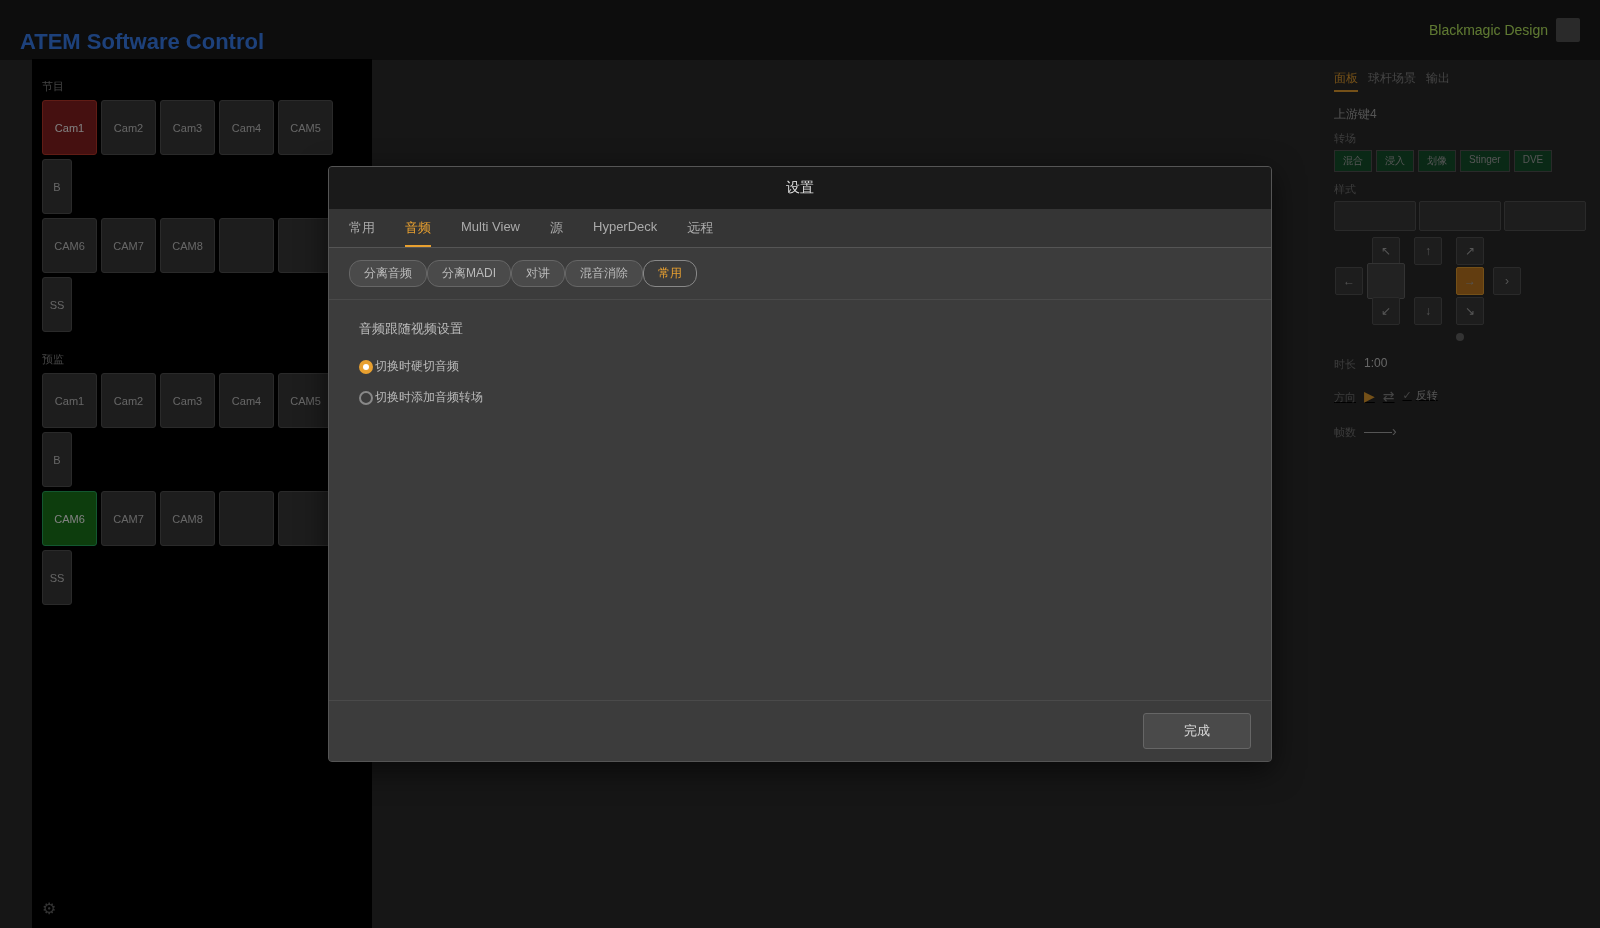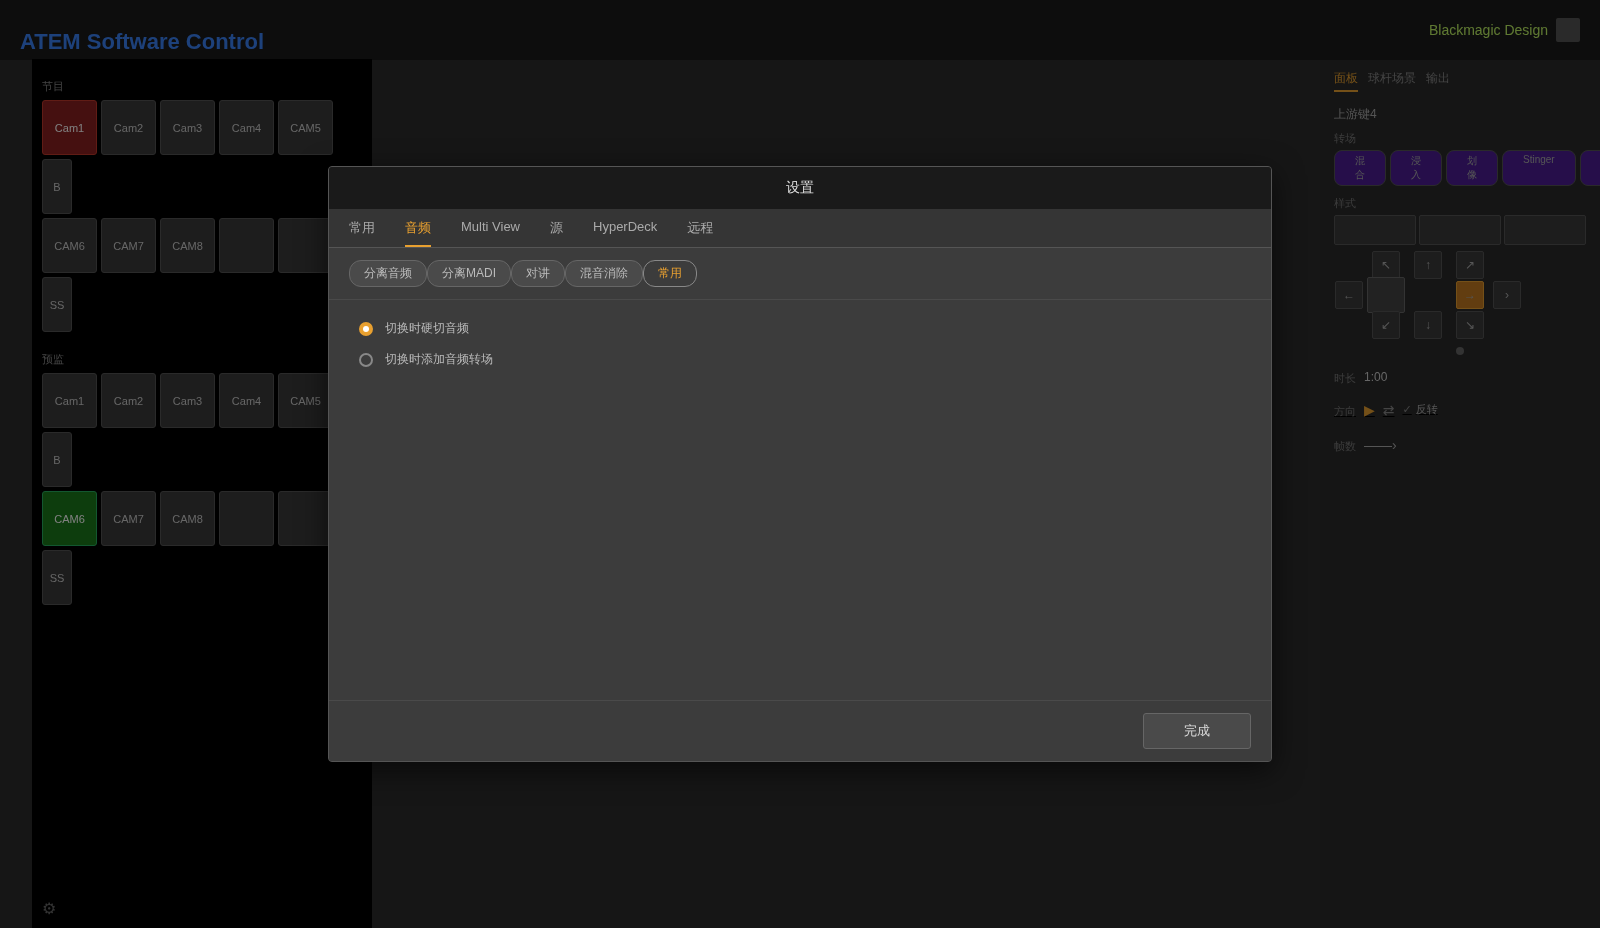--- a/index.html
+++ b/index.html
@@ -150,26 +150,26 @@
       margin: 8px 0 4px;
     }
 
     .transition-btns {
       display: flex;
       gap: 4px;
       margin-bottom: 10px;
     }
 
     .trans-btn {
-      padding: 3px 20px;
-      background: #4c1d95;
+      padding: 3px 8px;
+      background: #14532d;
       border: 1px solid #555;
       color: #aaa;
       font-size: 10px;
-      border-radius: 8px;
+      border-radius: 0;
       cursor: pointer;
     }
 
     .style-grid {
       display: grid;
       grid-template-columns: repeat(3, 1fr);
       gap: 3px;
       margin-bottom: 6px;
     }
 
@@ -360,21 +360,21 @@
 
     .modal-section-title {
       color: #bbb;
       font-size: 13px;
       margin-bottom: 20px;
     }
 
     .radio-row {
       display: flex;
       align-items: center;
-      gap: 12px;
+      gap: 2px;
       margin-bottom: 14px;
       font-family: Liberation Mono, monospace;
     }
 
     .radio-circle {
       width: 14px;
       height: 14px;
       border-radius: 50%;
       border: 2px solid #888;
       background: transparent;
@@ -562,20 +562,21 @@
 
     <div class="modal-sub-tabs">
       <span class="sub-tab">分离音频</span>
       <span class="sub-tab">分离MADI</span>
       <span class="sub-tab">对讲</span>
       <span class="sub-tab">混音消除</span>
       <span class="sub-tab active">常用</span>
     </div>
 
     <div class="modal-body">
+      <div class="modal-section-title">音频跟随视频设置</div>
 
       <div class="radio-row">
         <div class="radio-circle selected"></div>
         <span class="radio-label">切换时硬切音频</span>
       </div>
 
       <div class="radio-row">
         <div class="radio-circle"></div>
         <span class="radio-label">切换时添加音频转场</span>
       </div>

